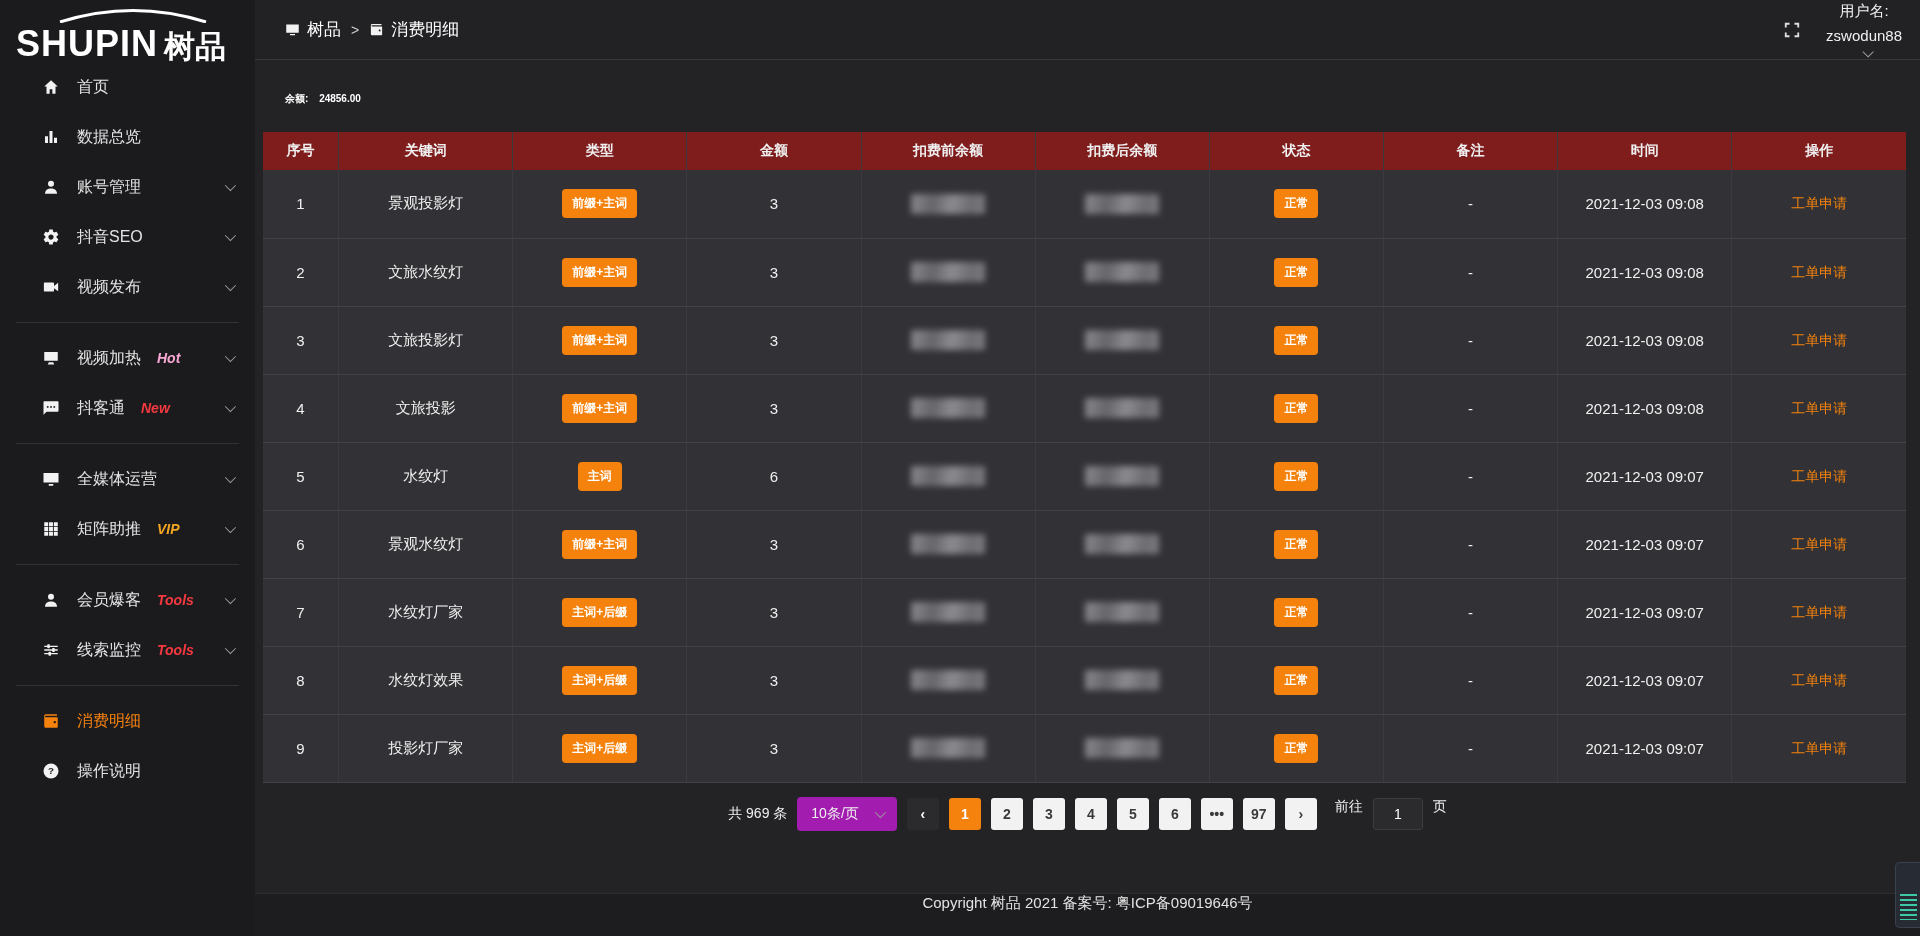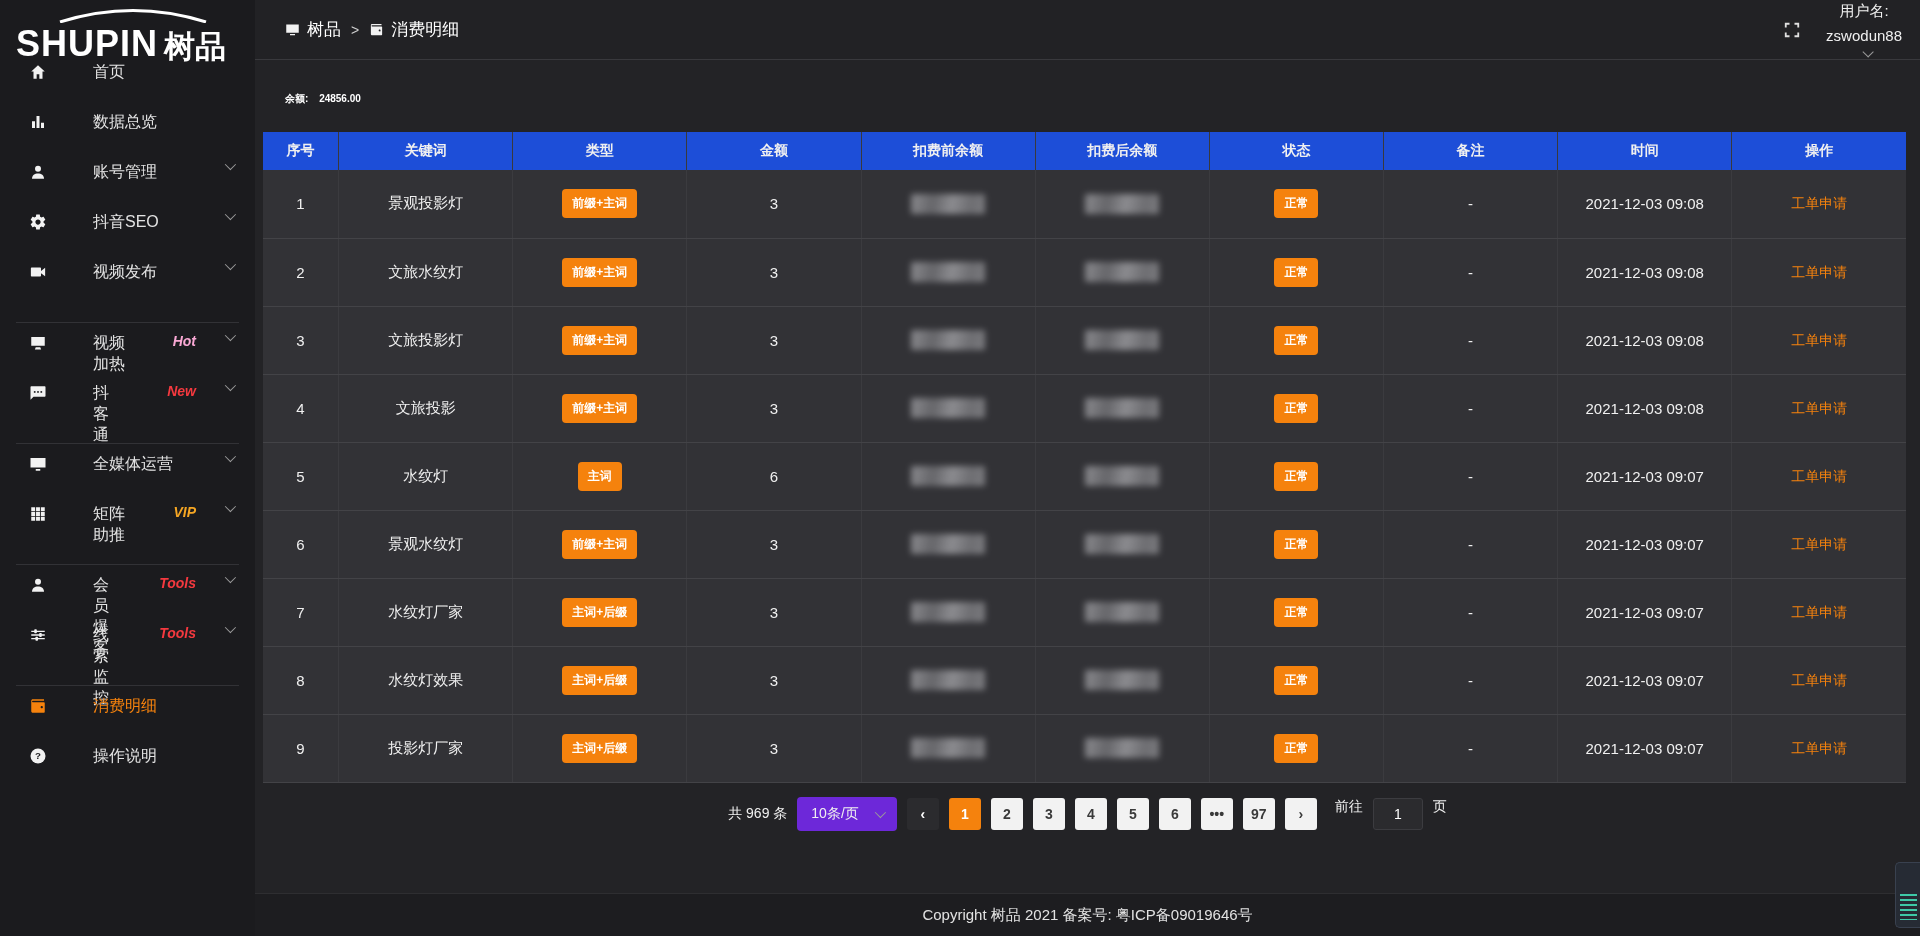--- a/index.html
+++ b/index.html
@@ -7,21 +7,21 @@
   body {
     background:#232326; color:#e8e8e8; position:relative; overflow:hidden;
     font-family:"Liberation Sans","DejaVu Sans",sans-serif;
   }
   
   .sidebar { position:absolute; left:0; top:0; width:255px; height:936px; background:#1b1b1e; z-index:2; }
   .logo { height:62px; position:relative; padding:10px 0 0 16px; display:flex; align-items:flex-end; }
   .logo svg.arc { position:absolute; left:58px; top:7px; }
   .logo .brand { font-size:36px; font-weight:800; letter-spacing:1px; color:#fff; line-height:1; }
   .logo .brand-cn { font-size:31px; font-weight:700; color:#fff; margin-left:6px; line-height:1; }
-  .nav-item { height:50px; display:flex; padding:0 22px 0 28px; cursor:pointer; font-size:16px; color:#e3e3e3;gap:29px; }
+  .nav-item { height:50px; display:flex; align-items:center; padding:0 22px 0 41px; cursor:pointer; font-size:16px; color:#e3e3e3; }
   .nav-item .nav-icon { width:20px; height:20px; margin-right:16px; display:flex; align-items:center; justify-content:center; flex:none; }
   .nav-item .nav-icon svg { width:18px; height:18px; fill:#f2f2f2; }
   .nav-item.active { color:#f5820d; }
   .nav-item.active .nav-icon svg { fill:#f5820d; }
   .nav-badge { font-style:italic; font-weight:bold; font-size:14px; margin-left:16px; }
   .chev { width:8px; height:8px; border-right:1.6px solid #9a9a9a; border-bottom:1.6px solid #9a9a9a; transform:rotate(45deg) translateY(-2px); margin-left:auto; flex:none; }
   .nav-divider { height:1px; background:#323236; margin:10px 16px; }
   
   .topbar { position:absolute; left:255px; top:0; right:0; height:60px; display:flex; align-items:center; padding:0 18px 0 30px; border-bottom:1px solid #39393d; background:#222225; }
   .breadcrumb { display:flex; align-items:center; gap:10px; font-size:17px; color:#fff; }
@@ -31,40 +31,40 @@
   .topbar-right { margin-left:auto; display:flex; align-items:center; gap:24px; }
   .fullscreen-btn { width:20px; height:20px; cursor:pointer; display:flex; }
   .user-box { display:flex; align-items:center; gap:6px; font-size:15px; color:#f0f0f0; cursor:pointer;flex-direction:column; }
   .user-box .chev { margin-left:4px; transform:rotate(45deg) translateY(-3px); }
   
   .content { position:absolute; left:255px; top:60px; right:0; bottom:43px; }
   .balance { margin:32px 0 26px 30px; font-size:10px; font-weight:bold; color:#fff; }
   .balance .balance-value { margin-left:8px; }
   table { width:calc(100% - 22px); margin-left:8px; border-collapse:collapse; table-layout:fixed; }
   col.c-idx { width:4.6%; }
-  thead th { height:38px; background:#1d4ed8; font-size:14px; font-weight:bold; color:#f0f0f0; text-align:center; }
+  thead th { height:38px; background:#7f1d1d; font-size:14px; font-weight:bold; color:#f0f0f0; text-align:center; }
   thead th:not(:last-child) { border-right:1px solid #39393d; }
   tbody td { height:68px; background:#323236; text-align:center; font-size:15px; color:#f0f0f0; border-bottom:1px solid #434347; }
   tbody td:not(:last-child) { border-right:1px solid #3b3b3f; }
   .type-badge, .status-badge { display:inline-block; background:#f5820d; color:#fff; font-size:12px; font-weight:bold; padding:6px 10px; border-radius:4px; }
   .masked { display:inline-block; width:74px; height:20px; border-radius:2px; vertical-align:middle;
     background:linear-gradient(100deg,#909094 8%,#6e6e72 30%,#9c9ca0 55%,#77777b 80%,#8b8b8f 100%);
     filter:blur(3px); opacity:.85; }
   .action-link { color:#f5820d; font-size:14px; cursor:pointer; }
   
   .pagination { display:flex; align-items:center; justify-content:center; gap:10px; margin-top:14px; font-size:14px; color:#f0f0f0; }
-  .pg-size { background:#6d28d9; border-radius:4px; height:34px; padding:0 14px; display:flex; align-items:center; gap:16px; cursor:pointer; }
+  .pg-size { background:#a21caf; border-radius:4px; height:34px; padding:0 14px; display:flex; align-items:center; gap:16px; cursor:pointer; }
   .pg-size .chev { margin-left:0; transform:rotate(45deg) translateY(-2px); }
   .pg-btn { min-width:32px; height:32px; padding:0 6px; border-radius:3px; display:flex; align-items:center; justify-content:center; background:#f2f2f2; color:#3a3a3a; font-weight:bold; cursor:pointer; font-size:14px; }
   .pg-btn.prev { background:#2b2b2e; color:#fff; }
   .pg-btn.active { background:#f5820d; color:#fff; }
   .pg-goto { display:flex; align-items:flex-start; gap:10px; margin-left:8px; }
   .pg-input { width:50px; height:32px; background:#2b2b2e; border:1px solid #3c3c40; border-radius:3px; color:#fff; text-align:center; font-size:14px; font-family:inherit; }
   
-  .footer { position:absolute; left:255px; right:0; bottom:0; height:43px; background:#1d1d20; border-top:1px solid #2e2e31; display:flex; align-items:center; justify-content:center; font-size:15px; color:#e2e2e2; }
+  .footer { position:absolute; left:255px; right:0; bottom:0; height:43px; background:#1d1d20; border-top:1px solid #2e2e31; display:flex; justify-content:center; font-size:15px; color:#e2e2e2; }
   .float-widget { position:absolute; right:0; bottom:8px; width:25px; height:66px; background:#262b34; border:1px solid #39414f; border-right:none; border-radius:5px 0 0 5px; cursor:pointer; z-index:3; }
   .float-widget .stripes { position:absolute; left:4px; right:3px; bottom:7px; height:26px;
     background:repeating-linear-gradient(180deg,#3ec9a7 0 2px,transparent 2px 5px); }
 </style>
 </head>
 <body>
 
 <aside class="sidebar">
   <div class="logo">
     <svg class="arc" width="150" height="16" viewBox="0 0 150 16">

